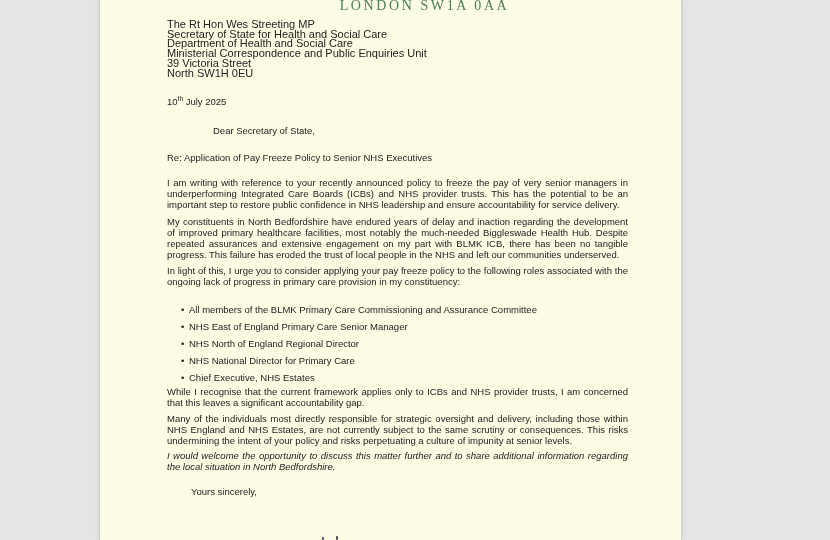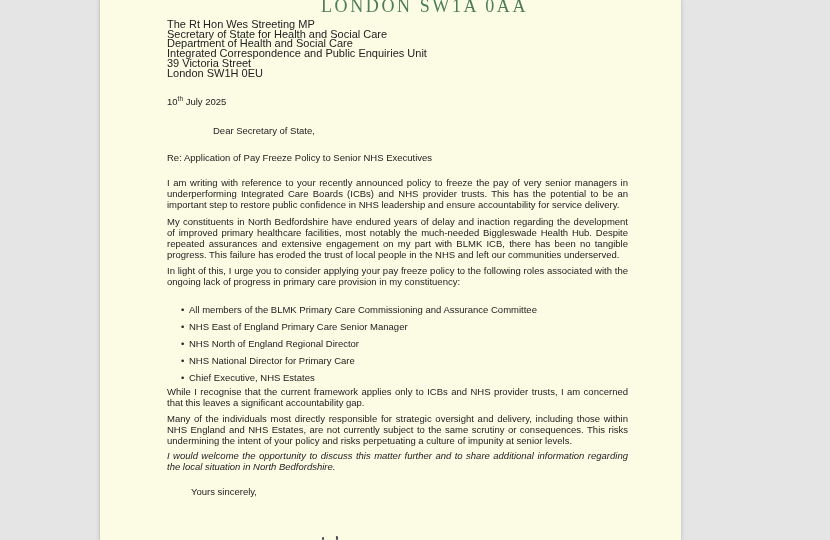--- a/index.html
+++ b/index.html
@@ -22,21 +22,21 @@
     box-shadow: 0 0 4px rgba(0,0,0,0.12);
   }
   .letterhead {
     position: absolute;
     top: 0px;
     left: 0;
     right: 0;
     padding-left: 68px; 
     text-align: center;
     font-family: "Liberation Serif", serif;
-    font-size: 18px;
+    font-size: 14px;
     line-height: 12px;
     letter-spacing: 2.6px;
     color: #4d7c57;
   }
   .content {
     position: relative;
     margin-left: 67px;
     width: 461px;
     padding-top: 20px;
     font-size: 9.5px;
@@ -81,23 +81,23 @@
 <div class="page">
 
   <div class="letterhead">LONDON SW1A 0AA</div>
 
   <div class="content">
 
     <div class="address">
       <div>The Rt Hon Wes Streeting MP</div>
       <div>Secretary of State for Health and Social Care</div>
       <div>Department of Health and Social Care</div>
-      <div>Integrated Correspondence and Public Enquiries Unit</div>
+      <div>Ministerial Correspondence and Public Enquiries Unit</div>
       <div>39 Victoria Street</div>
-      <div>London SW1H 0EU</div>
+      <div>North SW1H 0EU</div>
     </div>
 
     <div class="date-line"><span>10</span><sup>th</sup><span> July 2025</span></div>
 
     <p class="salutation">Dear Secretary of State,</p>
 
     <p class="subject">Re: Application of Pay Freeze Policy to Senior NHS Executives</p>
 
     <p class="para p1">I am writing with reference to your recently announced policy to freeze the pay of very senior managers in underperforming Integrated Care Boards (ICBs) and NHS provider trusts. This has the potential to be an important step to restore public confidence in NHS leadership and ensure accountability for service delivery.</p>
     <p class="para p2">My constituents in North Bedfordshire have endured years of delay and inaction regarding the development of improved primary healthcare facilities, most notably the much-needed Biggleswade Health Hub. Despite repeated assurances and extensive engagement on my part with BLMK ICB, there has been no tangible progress. This failure has eroded the trust of local people in the NHS and left our communities underserved.</p>

